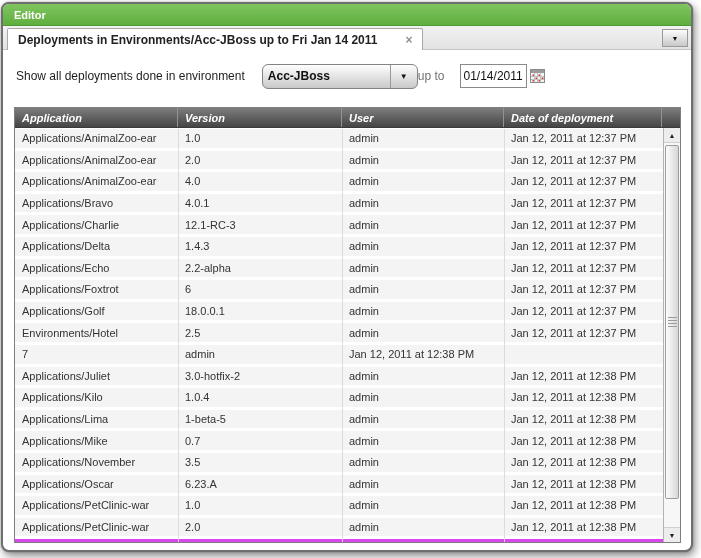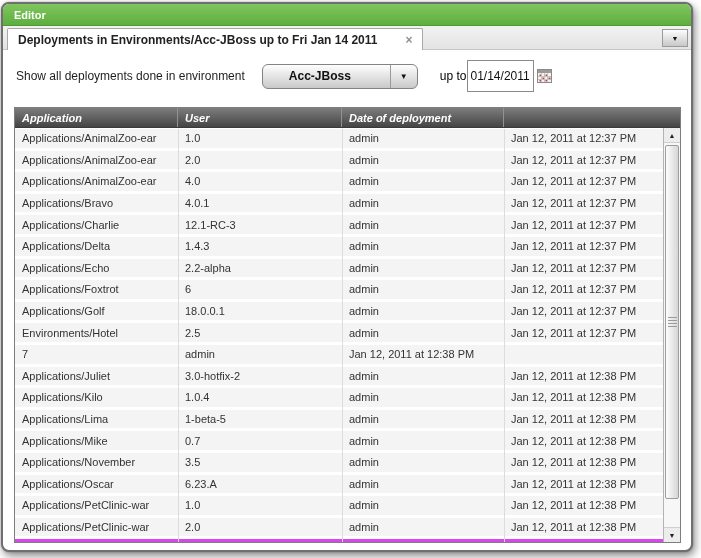--- a/index.html
+++ b/index.html
@@ -31,26 +31,26 @@
                 border:1px solid #9a9a9a; background:linear-gradient(#fdfdfd,#c8c8c8);
                 display:flex; align-items:center; justify-content:center;
                 font-size:7px; color:#111; cursor:pointer; }
 
   
   .toolbar { height:52px; display:flex; align-items:center; padding-left:13px; }
   .toolbar-label { font-size:12px; color:#1e1e1e; }
   .env-dropdown { margin-left:17px; width:156px; height:25px; border:1px solid #838383;
                   border-radius:6px; background:linear-gradient(#fefefe,#c9c9c9);
                   display:flex; align-items:center; cursor:pointer; overflow:hidden; }
-  .env-dropdown .val { padding-left:26px; font-size:12px; font-weight:bold; color:#111; flex:1; }
+  .env-dropdown .val { padding-left:5px; font-size:12px; font-weight:bold; color:#111; flex:1; }
   .env-dropdown .arr { width:27px; height:100%; border-left:1px solid #9a9a9a;
                        display:flex; align-items:center; justify-content:center;
                        font-size:8px; color:#111; }
-  .upto { margin-left:22px; font-size:12px; color:#000000; }
-  .date-input { width:67px; height:32px; border:1px solid #8a8a8a;
+  .upto { font-size:12px; color:#737373; }
+  .date-input { margin-left:15px; width:67px; height:24px; border:1px solid #8a8a8a;
                 font-family:"Liberation Sans", sans-serif; font-size:12px; color:#111;
                 padding:1px 2px 1px 3px; }
   .cal-btn { margin-left:3px; width:15px; height:14px; background:none; border:none;
              cursor:pointer; padding:0; display:flex; }
 
   
   .table-wrap { position:absolute; left:11px; right:10px; top:103px; bottom:7px;
                 border:1px solid #7e7e7e; background:#fff; }
   .grid-header { height:20px; display:grid;
                  grid-template-columns:163px 164px 162px 1fr 18px;
@@ -131,20 +131,21 @@
             <line x1="7.5" y1="4" x2="7.5" y2="13"></line>
             <line x1="10.5" y1="4" x2="10.5" y2="13"></line>
         </g>
       </svg>
     </button>
   </div>
 
   <div class="table-wrap">
     <div class="grid-header">
       <div class="hcell">Application</div>
+      <div class="hcell">Version</div>
       <div class="hcell">User</div>
       <div class="hcell">Date of deployment</div>
       <div class="hcell"></div>
     </div>
 
     <div class="grid-body">
       <div class="vline" style="left:163px"></div>
       <div class="vline" style="left:327px"></div>
       <div class="vline" style="left:489px"></div>
     <div class="row">

